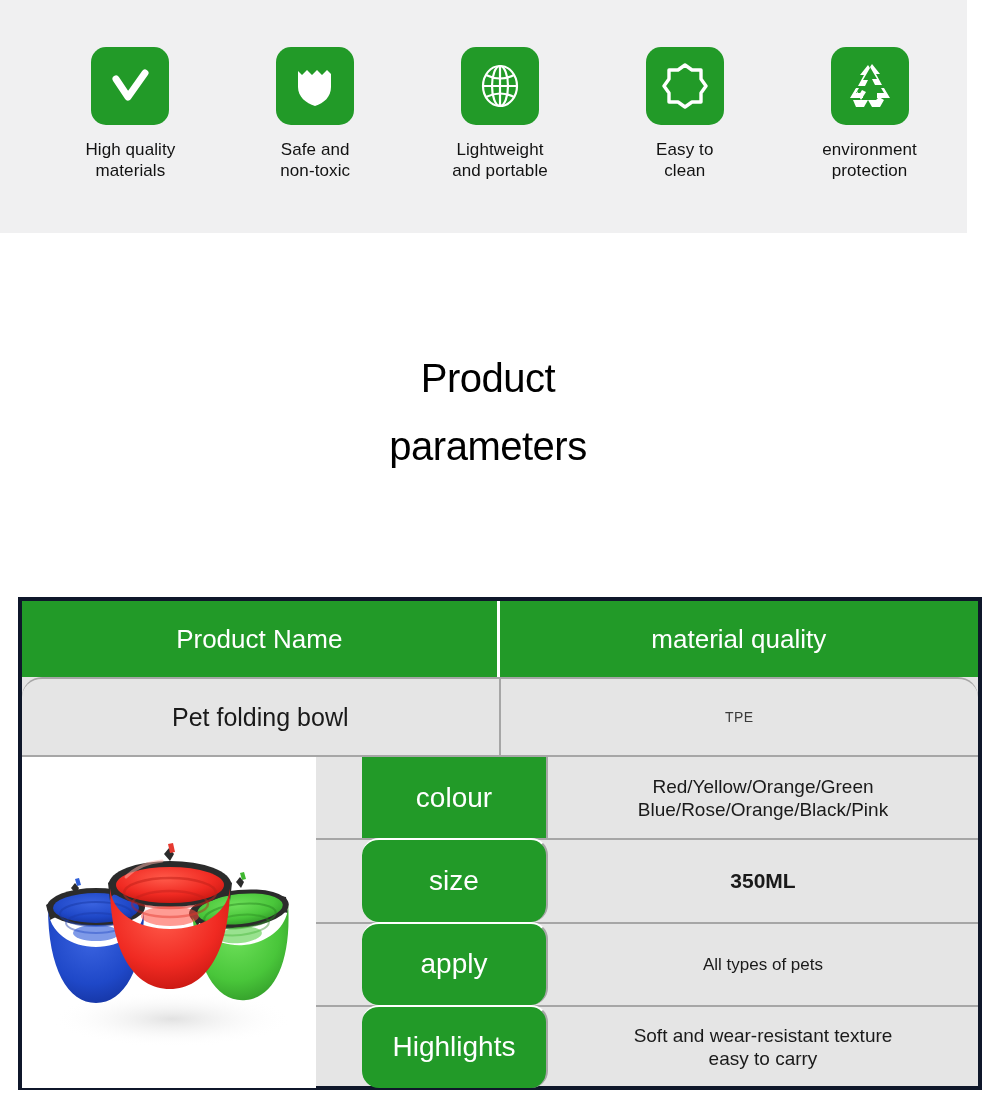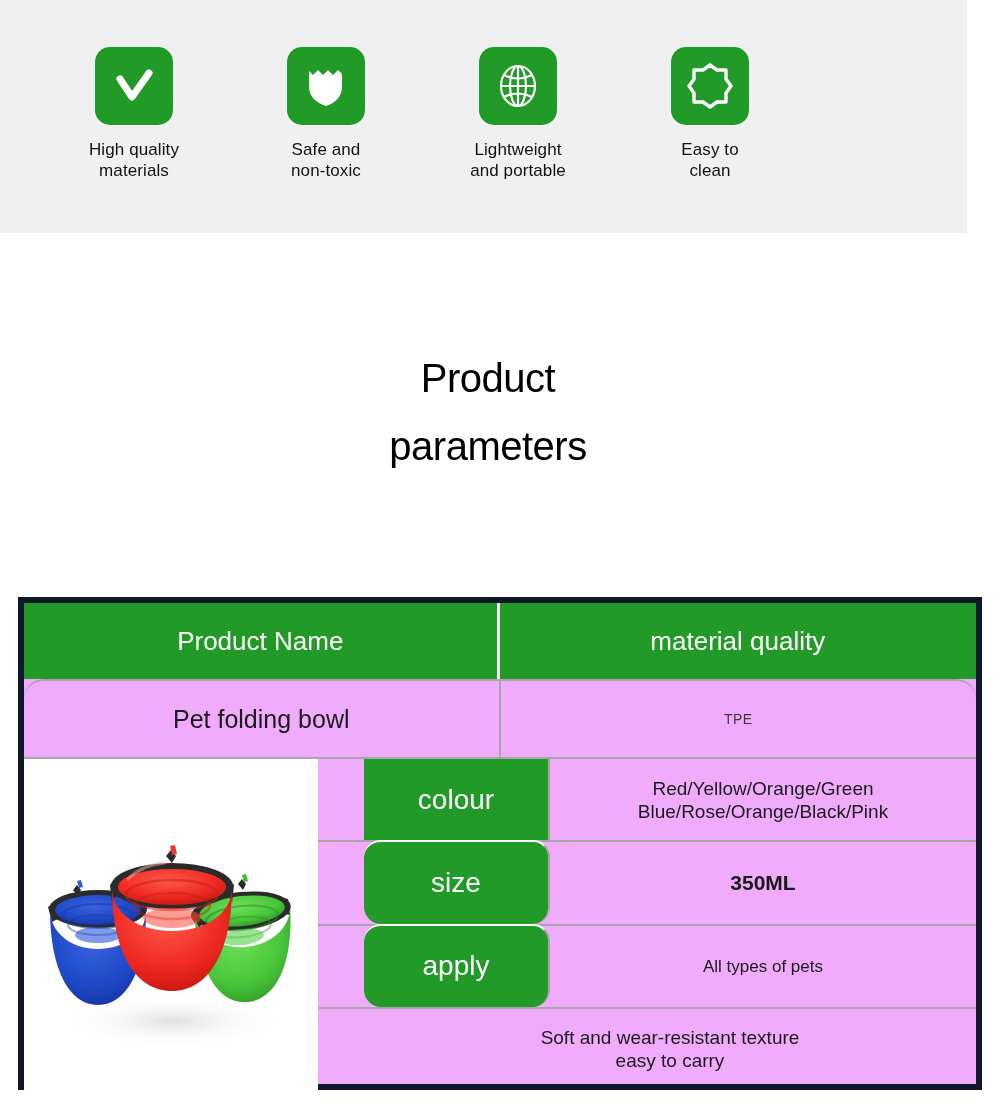--- a/index.html
+++ b/index.html
@@ -64,22 +64,22 @@
     color: #000;
     letter-spacing: -0.5px;
     white-space: pre-line;
   }
 
   
   .spec-table {
     position: absolute;
     left: 18px; top: 597px;
     width: 964px; height: 493px;
-    border: 6px solid #0f172a;
-    background: #f0abfc;
+    border: 4px solid #0f172a;
+    background: #e5e5e5;
   }
   .tbl-row { display: flex; width: 100%; position: relative; }
 
   .tbl-head { height: 76px; }
   .tbl-head .cell-l, .tbl-head .cell-r {
     background: #229a28;
     color: #ffffff;
     font-size: 26px;
     display: flex; align-items: center; justify-content: center;
   }
@@ -194,20 +194,37 @@
         <div class="feature-icon-box">
           <svg width="46" height="46" viewBox="0 0 46 46" aria-hidden="true">
             <path d="M23 2 L30 7 L39 7 L39 16 L44 23 L39 30 L39 39 L30 39 L23 44
                      L16 39 L7 39 L7 30 L2 23 L7 16 L7 7 L16 7 Z" fill="none" stroke="#ffffff" stroke-width="3.4" stroke-linejoin="round"></path>
           </svg>
         </div>
         <div class="feature-label">Easy to
 clean</div>
       </div>
 
+      <div class="feature-item">
+        <div class="feature-icon-box">
+          <svg width="48" height="48" viewBox="0 0 48 48" aria-hidden="true">
+            <g fill="#ffffff">
+              <path d="M24 5 L31 17 L26 17 L29 23 L36 23 L30 12 L34 12 L26 2 Z"></path>
+              <path d="M24 6 L17 18 L22 18 L19 24 L12 24 L18 13 L14 13 L22 3 Z"></path>
+              <path d="M10 26 L4 36 L17 36 L17 31 L10 31 L13 26 Z"></path>
+              <path d="M9 27 L15 38 L20 30 L16 28 L13 33 L10 27 Z"></path>
+              <path d="M38 26 L44 36 L31 36 L31 31 L38 31 L35 26 Z"></path>
+              <path d="M30 38 L22 38 L26 45 L34 45 L38 38 L33 35 Z"></path>
+              <path d="M14 38 L22 38 L18 45 L10 45 L7 38 Z"></path>
+            </g>
+          </svg>
+        </div>
+        <div class="feature-label">environment
+protection</div>
+      </div>
 
     </div>
   </div>
 
   <div class="section-title">Product
 parameters</div>
 
   <div class="spec-table">
 
     <div class="tbl-row tbl-head">
@@ -303,20 +320,21 @@
           <div class="lbl-cell">size</div>
           <div class="val-cell bold">350ML</div>
         </div>
 
         <div class="spec-row">
           <div class="lbl-cell">apply</div>
           <div class="val-cell small">All types of pets</div>
         </div>
 
         <div class="spec-row">
+          <div class="lbl-cell">Highlights</div>
           <div class="val-cell">Soft and wear-resistant texture
 easy to carry</div>
         </div>
 
       </div>
     </div>
   </div>
 
 </div>
 

